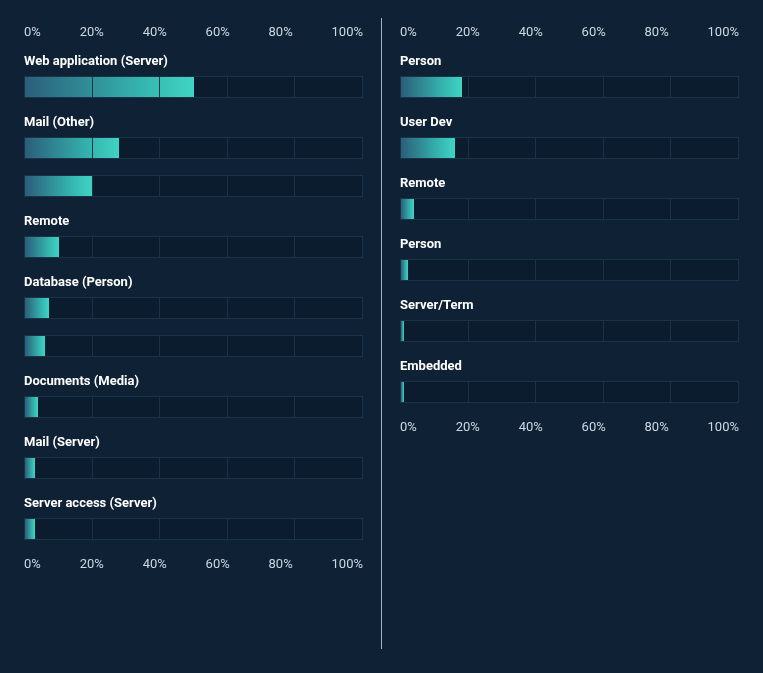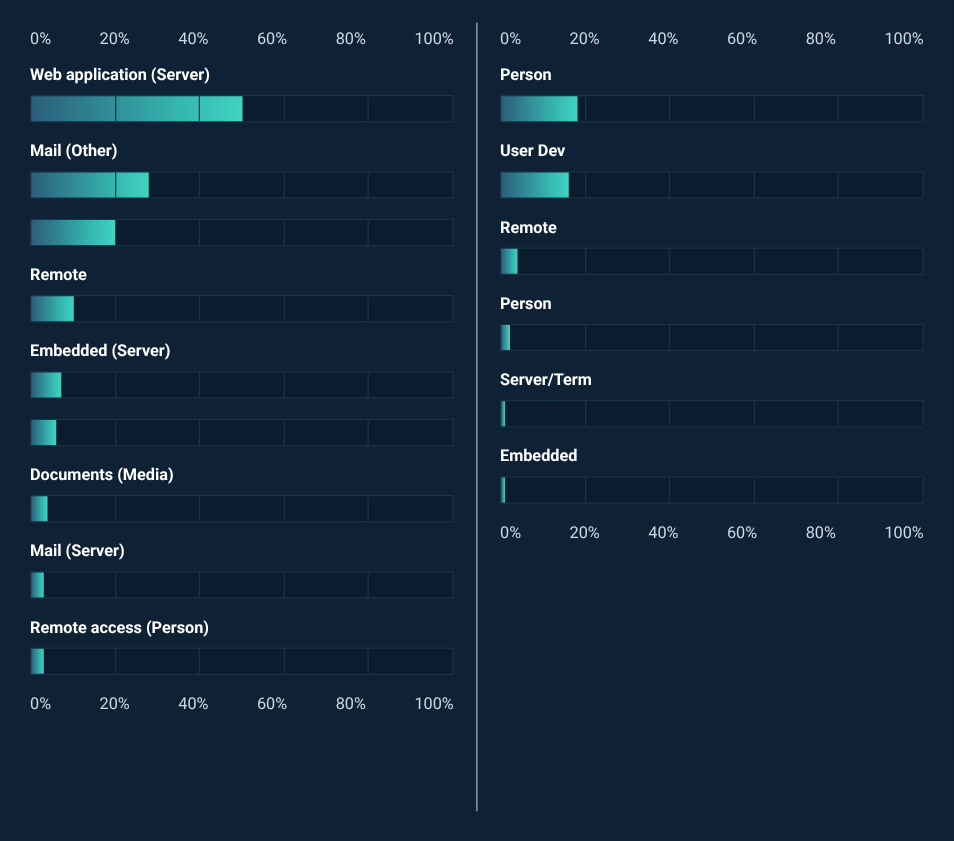--- a/index.html
+++ b/index.html
@@ -76,21 +76,21 @@
             <div class="segrow">
               <div class="seg"></div>
               <div class="seg"></div>
               <div class="seg"></div>
               <div class="seg"></div>
               <div class="seg"></div>
             </div>
           </div>
         </div>
         <div class="item">
-          <div class="label">Embedded (Server)</div>
+          <div class="label">Database (Person)</div>
           <div class="track">
             <div class="fill" style="width: 7%;"></div>
             <div class="segrow">
               <div class="seg"></div>
               <div class="seg"></div>
               <div class="seg"></div>
               <div class="seg"></div>
               <div class="seg"></div>
             </div>
           </div>
@@ -127,21 +127,21 @@
             <div class="segrow">
               <div class="seg"></div>
               <div class="seg"></div>
               <div class="seg"></div>
               <div class="seg"></div>
               <div class="seg"></div>
             </div>
           </div>
         </div>
         <div class="item">
-          <div class="label">Remote access (Person)</div>
+          <div class="label">Server access (Server)</div>
           <div class="track">
             <div class="fill" style="width: 3%;"></div>
             <div class="segrow">
               <div class="seg"></div>
               <div class="seg"></div>
               <div class="seg"></div>
               <div class="seg"></div>
               <div class="seg"></div>
             </div>
           </div>

